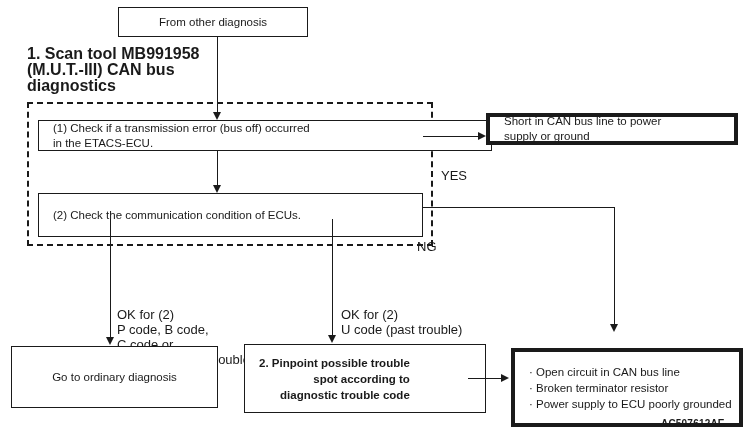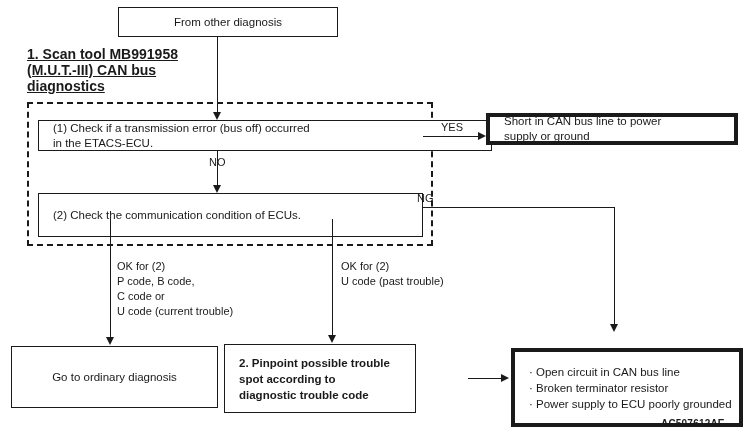--- a/index.html
+++ b/index.html
@@ -40,31 +40,31 @@
     padding-left: 14px;
   }
   .box.bold .txt {
     font-weight: bold;
     font-size: 11.5px;
     line-height: 16px;
     padding-left: 14px;
   }
   .heading {
     position: absolute;
-    font-size: 14px;
+    font-size: 16px;
     font-weight: bold;
     line-height: 16px;
     white-space: pre-line;
-    text-decoration: underline;
   }
   .label {
     position: absolute;
-    font-size: 11px;
+    font-size: 13px;
     line-height: 15px;
     white-space: pre-line;
+    margin-top: 48px;
   }
   .code {
     position: absolute;
     font-size: 10px;
     font-weight: bold;
     letter-spacing: 0.2px;
   }
   
   .dashzone {
     position: absolute;
@@ -102,21 +102,21 @@
     line-height: 16px;
     padding-left: 14px;
     white-space: pre-line;
   }
 </style>
 </head>
 <body>
 
 <div id="canvas">
 
-  <div class="box center" style="left:118px; top:7px; width:220px; height:30px;">
+  <div class="box center" style="left:118px; top:7px; width:190px; height:30px;">
     <span class="txt">From other diagnosis</span>
   </div>
 
   <div class="vline" style="left:217px; top:37px; height:76px;"></div>
   <div class="arrow-down" style="left:212.5px; top:112px;"></div>
 
   <div class="heading" style="left:27px; top:46px; width:200px;">1. Scan tool MB991958
 (M.U.T.-III) CAN bus
 diagnostics</div>
 
@@ -158,21 +158,21 @@
 
   <div class="vline" style="left:332px; top:219px; height:117px;"></div>
   <div class="arrow-down" style="left:327.5px; top:335px;"></div>
   <div class="label" style="left:341px; top:259px;">OK for (2)
 U code (past trouble)</div>
 
   <div class="box center" style="left:11px; top:346px; width:207px; height:62px;">
     <span class="txt">Go to ordinary diagnosis</span>
   </div>
 
-  <div class="box bold" style="left:224px; top:344px; width:192px; height:69px;">
+  <div class="box bold" style="left:244px; top:344px; width:242px; height:69px;text-align:right;">
     <span class="txt">2. Pinpoint possible trouble
 spot according to
 diagnostic trouble code</span>
   </div>
 
   <div class="hline" style="left:468px; top:378px; width:35px;"></div>
   <div class="arrow-right" style="left:501px; top:373.5px;"></div>
 
   <div class="box thick" style="left:511px; top:348px; width:232px; height:79px;">
     <span class="bullets">· Open circuit in CAN bus line

